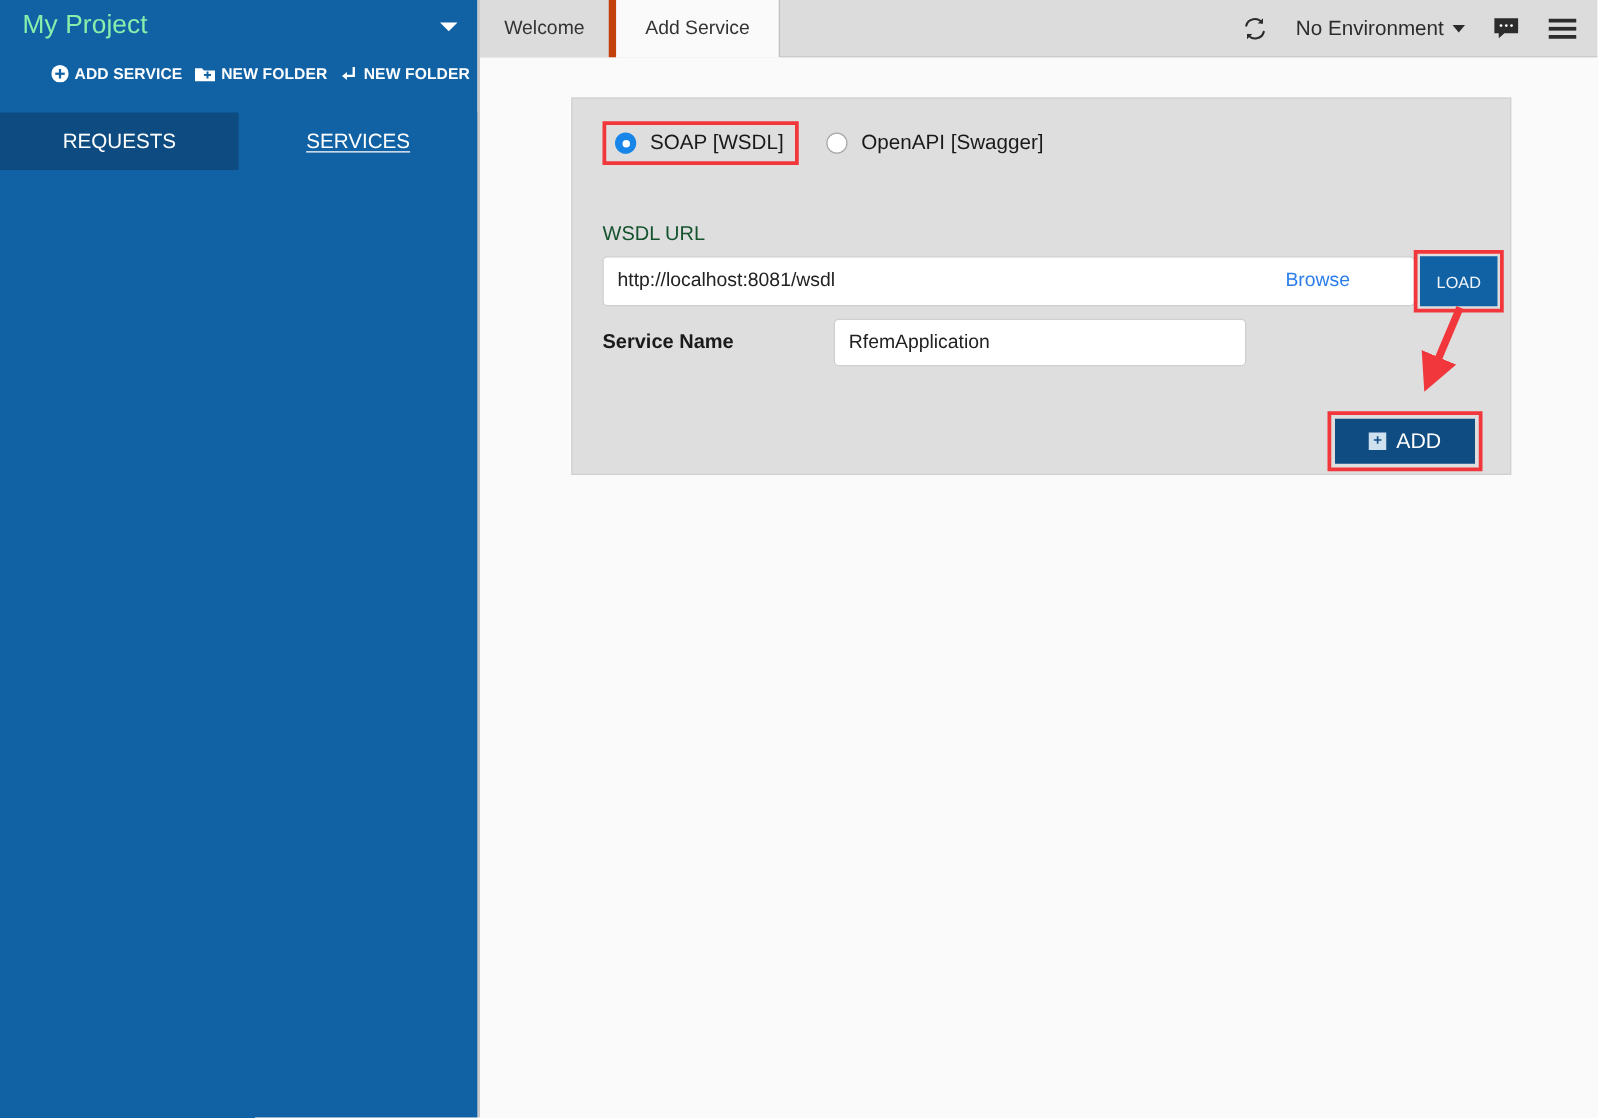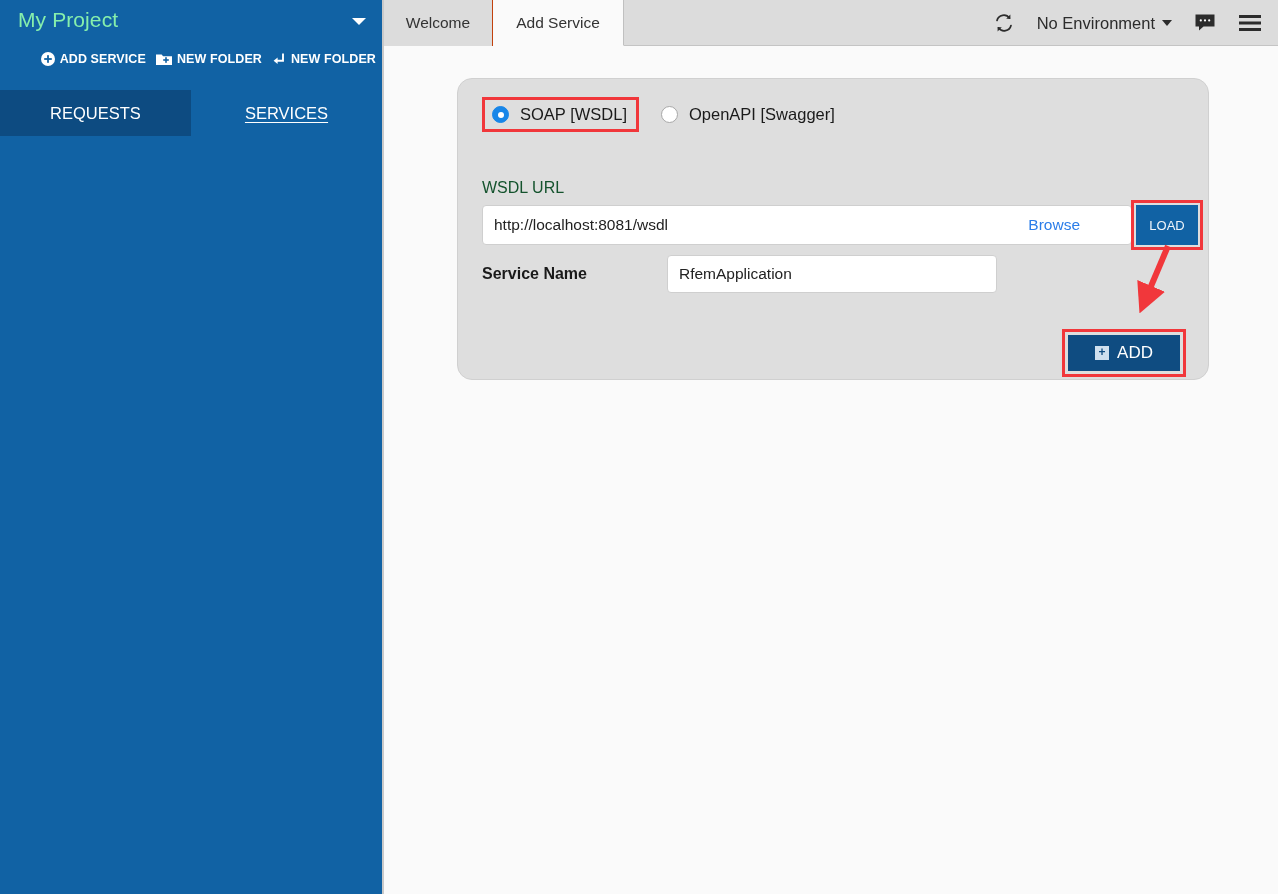--- a/index.html
+++ b/index.html
@@ -126,21 +126,21 @@
     display: flex;
     align-items: center;
     justify-content: center;
     font-size: 15.5px;
     color: #333333;
     cursor: pointer;
     box-sizing: border-box;
   }
   .doc-tab.inactive {
     background: #dcdcdc;
-    border-right: 1px solid #c2410c;
+    border-right: 6px solid #c2410c;
   }
   .doc-tab.active {
     background: #fafafa;
     border-right: 1px solid #c0c0c0;
     border-bottom: 1px solid #fafafa;
   }
 
   #toolbar-right {
     position: absolute;
     right: 0; top: 0;
@@ -179,21 +179,21 @@
     width: 894px; height: 848px;
     background: #fafafa;
   }
 
   #panel {
     position: absolute;
     left: 73px; top: 32px;
     width: 752px; height: 302px;
     background: #dedede;
     border: 1px solid #d0d0d0;
-    border-radius: 15px;
+    border-radius: 0;
     box-sizing: border-box;
   }
 
   
   #radio-row {
     position: absolute;
     left: 24px; top: 18px;
     display: flex;
     align-items: center;
   }

